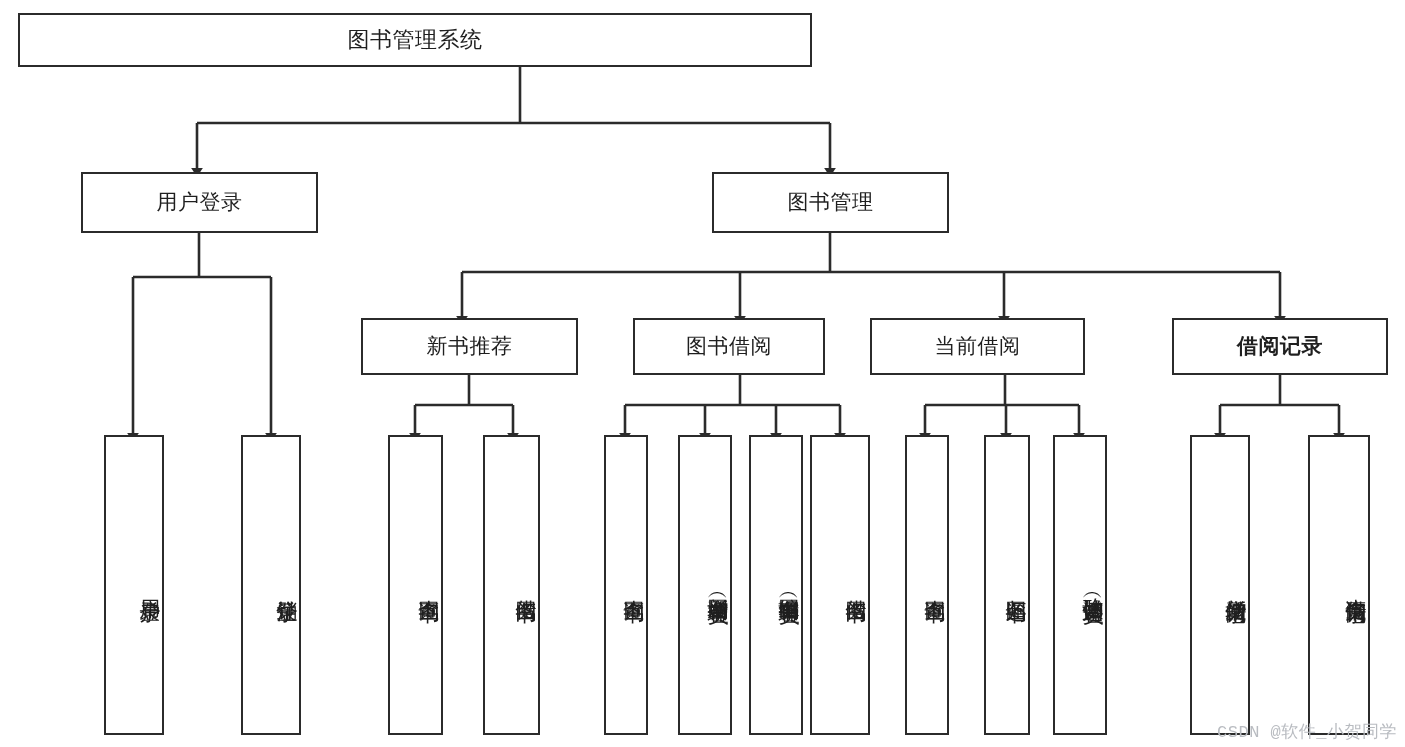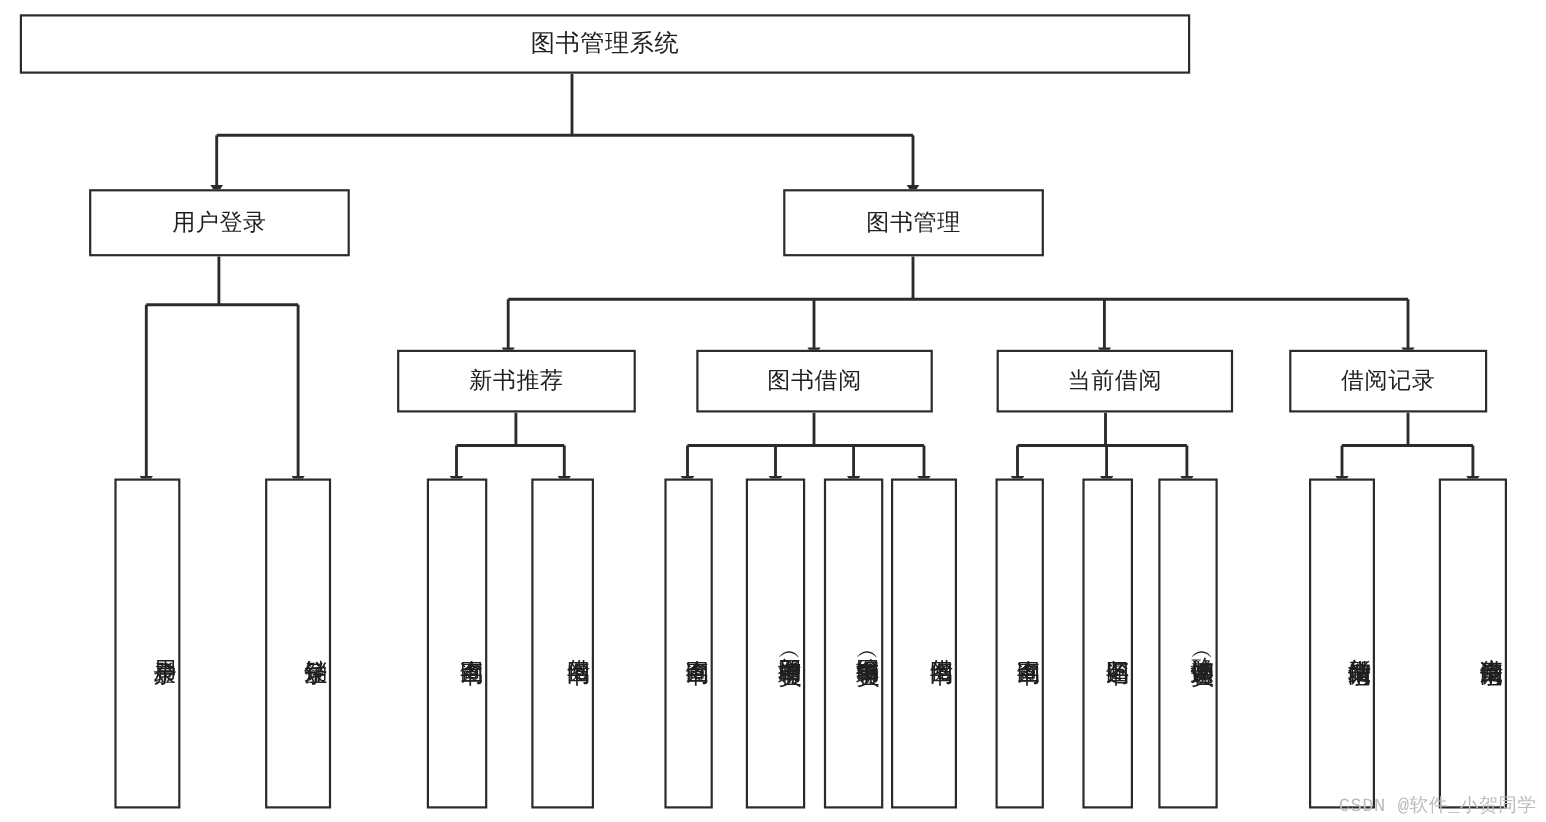--- a/index.html
+++ b/index.html
@@ -120,41 +120,41 @@
       <path d="M1006,405 L1006,435" marker-end="url(#arrow)"></path>
       <path d="M1079,405 L1079,435" marker-end="url(#arrow)"></path>
 
       <path d="M1280,375 L1280,405"></path>
       <path d="M1220,405 L1339,405"></path>
       <path d="M1220,405 L1220,435" marker-end="url(#arrow)"></path>
       <path d="M1339,405 L1339,435" marker-end="url(#arrow)"></path>
     </g>
   </svg>
 
-  <div class="node horiz root" style="left:18px; top:13px; width:1064px; height:54px;">
+  <div class="node horiz root" style="left:18px; top:13px; width:794px; height:54px;">
     <span>图书管理系统</span>
   </div>
 
   <div class="node horiz" style="left:81px; top:172px; width:237px; height:61px;">
     <span>用户登录</span>
   </div>
   <div class="node horiz" style="left:712px; top:172px; width:237px; height:61px;">
     <span>图书管理</span>
   </div>
 
   <div class="node horiz" style="left:361px; top:318px; width:217px; height:57px;text-align:right;">
     <span>新书推荐</span>
   </div>
-  <div class="node horiz" style="left:633px; top:318px; width:215px; height:57px;">
+  <div class="node horiz" style="left:633px; top:318px; width:192px; height:57px;">
     <span>图书借阅</span>
   </div>
-  <div class="node horiz" style="left:906px; top:318px; width:215px; height:57px;">
+  <div class="node horiz" style="left:870px; top:318px; width:215px; height:57px;">
     <span>当前借阅</span>
   </div>
-  <div class="node horiz" style="left:1172px; top:318px; width:180px; height:57px;">
+  <div class="node horiz" style="left:1172px; top:318px; width:216px; height:57px;font-weight:bold;">
     <span>借阅记录</span>
   </div>
 
   <div class="node vert" style="left:104px; top:435px; width:60px; height:300px;">
     <span class="vlabel">用户登录</span>
   </div>
   <div class="node vert" style="left:241px; top:435px; width:60px; height:300px;">
     <span class="vlabel">注销登录</span>
   </div>
 

